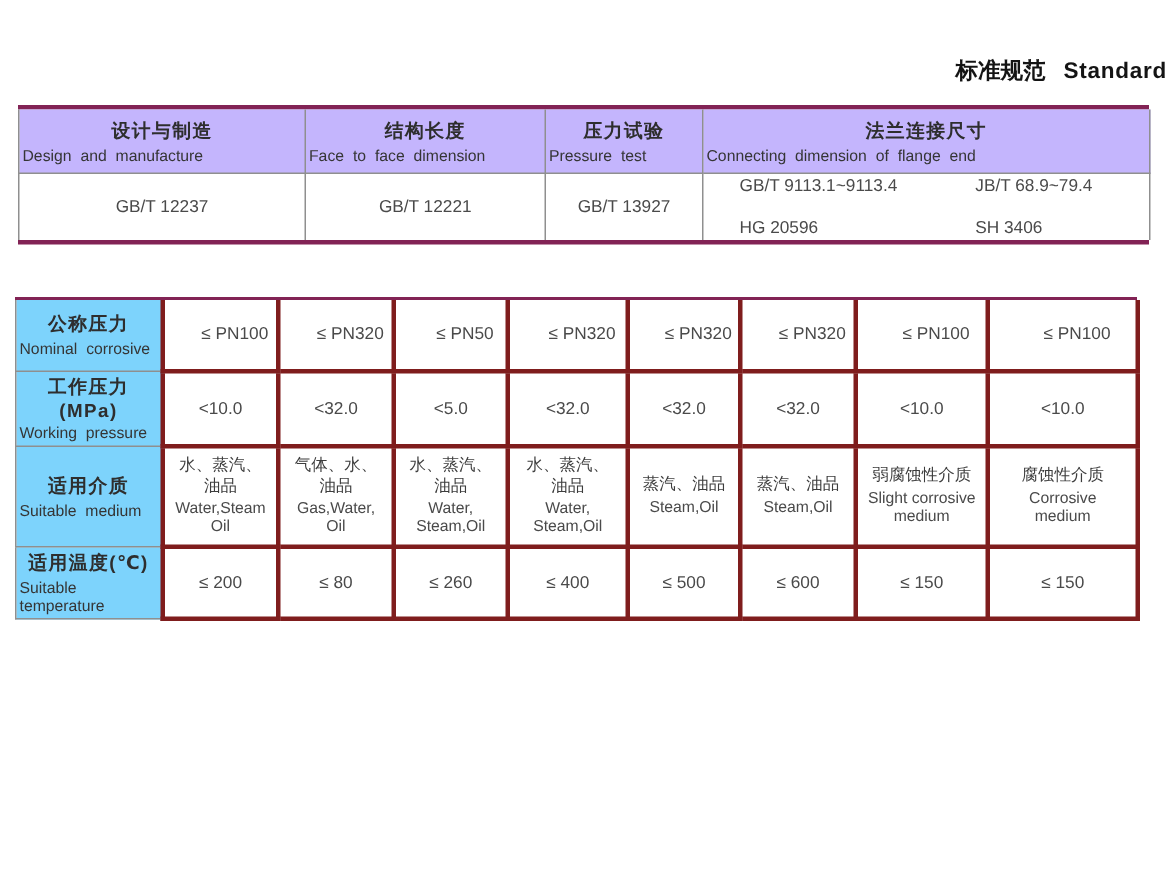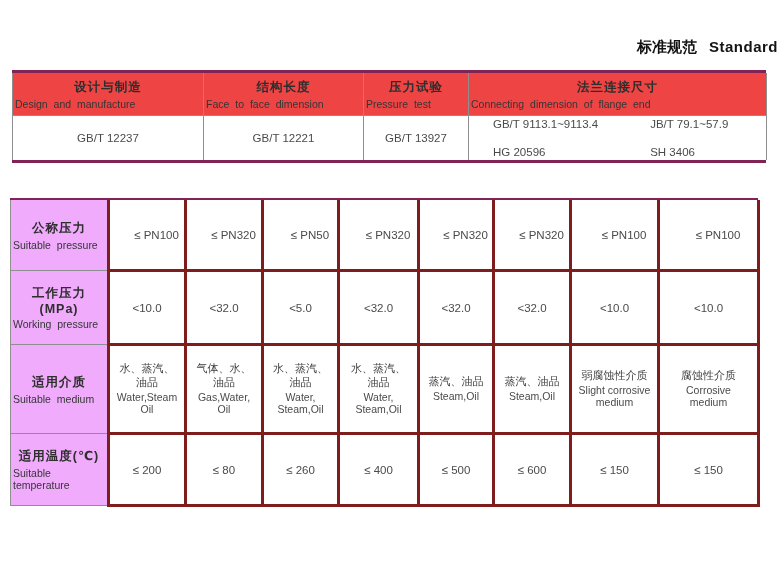--- a/index.html
+++ b/index.html
@@ -12,21 +12,21 @@
   .page-title .title-en{margin-left:12px;letter-spacing:.5px;}
 
   
   .std-wrap{
     margin:13px 0 0 12px;width:754px;
     border-top:3px solid #822355;border-bottom:3px solid #822355;
   }
   table{border-collapse:collapse;table-layout:fixed;}
   .std-table{width:754px;}
   .std-table th{
-    background:#ef4444;height:38px;vertical-align:middle;
+    background:#c4b5fd;height:38px;vertical-align:middle;
     border:1px solid #8f8f8f;border-top:none;padding:2px 2px;
     font-weight:normal;
   }
   .std-table td{
     height:36px;vertical-align:middle;text-align:center;
     border:1px solid #8f8f8f;border-bottom:none;padding:2px 2px;
     font-size:11.5px;color:#4a4a4a;
   }
   .hdr-cn{display:block;font-size:12.5px;font-weight:bold;color:#2e2e2e;letter-spacing:1px;text-align:center;}
   .hdr-en{display:block;font-size:10.5px;color:#353535;margin-top:2px;text-align:left;word-spacing:3px;}
@@ -35,22 +35,22 @@
     text-align:left;padding-left:22px;font-size:11.5px;color:#4a4a4a;
   }
 
   
   .spec-wrap{
     margin:35px 0 0 10px;width:748px;
     border-top:2.5px solid #822355;
   }
   .spec-table{width:748px;}
   .spec-table th{
-    background:#f0abfc;border:1px solid #8f8f8f;border-top:none;
-    vertical-align:middle;padding:14px 2px;font-weight:normal;
+    background:#7dd3fc;border:1px solid #8f8f8f;border-top:none;
+    vertical-align:middle;padding:2px 2px;font-weight:normal;
   }
   .spec-table td{
     border:3px solid #7f1d1d;vertical-align:middle;text-align:center;
     font-size:11.5px;color:#4a4a4a;padding:2px 1px;
   }
   .spec-table tr:first-child td{border-top:none;padding-left:20px;}
   .row-np  td,.row-np  th{height:42px;}
   .row-wp  td,.row-wp  th{height:39px;margin-left:32px;}
   .row-med td,.row-med th{height:60px;}
   .row-tmp td,.row-tmp th{height:39px;}
@@ -91,21 +91,21 @@
         <span class="hdr-en">Connecting dimension of flange end</span>
       </th>
     </tr>
     <tr>
       <td>GB/T 12237</td>
       <td>GB/T 12221</td>
       <td>GB/T 13927</td>
       <td>
         <div class="flange-grid">
           <span>GB/T 9113.1~9113.4</span>
-          <span>JB/T 79.1~57.9</span>
+          <span>JB/T 68.9~79.4</span>
           <span>HG 20596</span>
           <span>SH 3406</span>
         </div>
       </td>
     </tr>
   </tbody>
     </table>
 </div>
 
 <div class="spec-wrap">
@@ -118,21 +118,21 @@
       <col style="width:80px">
         <col style="width:75px">
         <col style="width:77px">
         <col style="width:88px">
         <col style="width:100px">
     </colgroup>
     <tbody>
         <tr class="row-np">
       <th>
         <span class="hdr-cn">公称压力</span>
-        <span class="hdr-en">Suitable pressure</span>
+        <span class="hdr-en">Nominal corrosive</span>
       </th>
       <td>≤ PN100</td>
       <td>≤ PN320</td>
       <td>≤ PN50</td>
       <td>≤ PN320</td>
       <td>≤ PN320</td>
       <td>≤ PN320</td>
       <td>≤ PN100</td>
       <td>≤ PN100</td>
     </tr>

